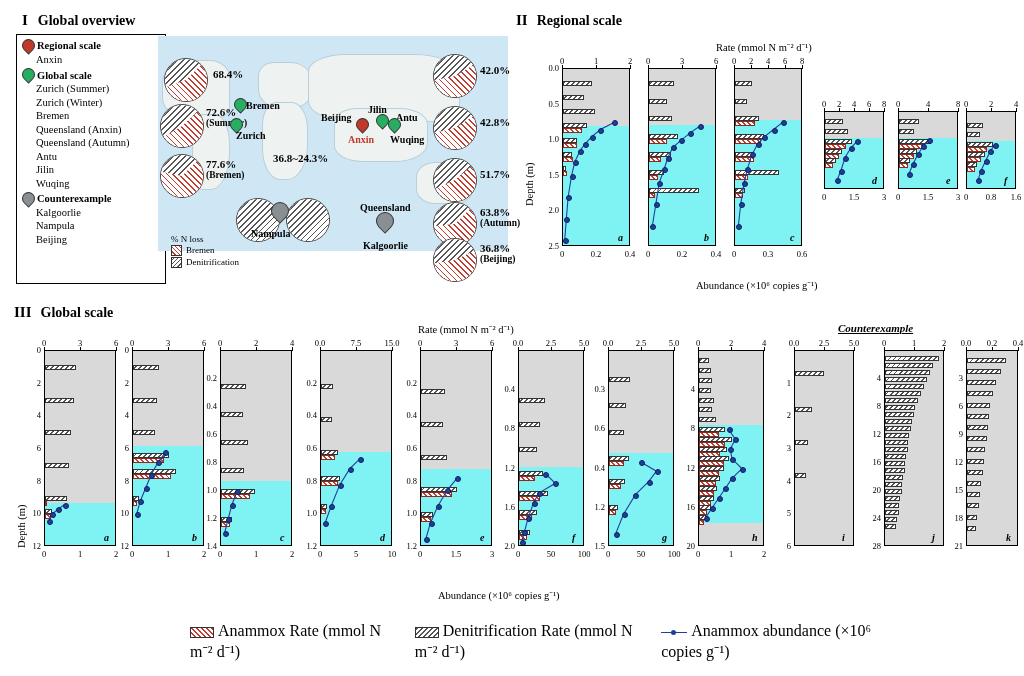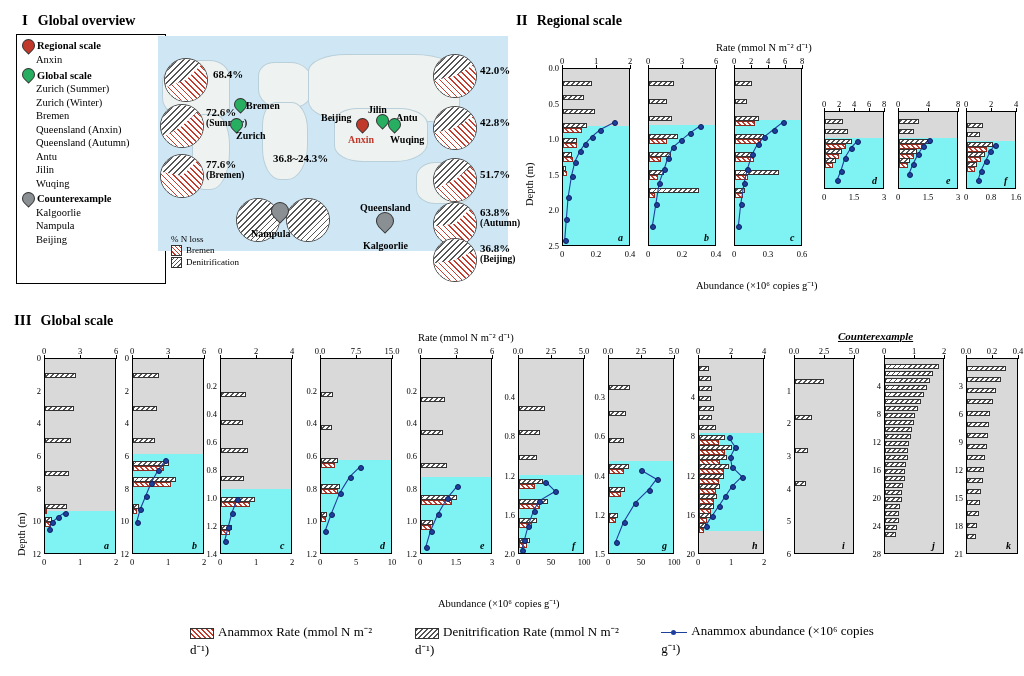--- a/index.html
+++ b/index.html
@@ -77,21 +77,21 @@
     background:#1f3f9e;border:0.6px solid #0d205c;margin-left:-2px;margin-top:-2px;}
   .pid{position:absolute;font-size:10px;font-style:italic;font-weight:bold;}
   .xt{position:absolute;font-size:8.5px;transform:translateX(-50%);}
   .yt{position:absolute;font-size:8.5px;transform:translateY(-50%);text-align:right;}
   svg.poly{position:absolute;left:0;top:0;overflow:visible;}
   .ylabel{
     position:absolute;font-size:10.5px;
     transform:rotate(-90deg);transform-origin:left top;white-space:nowrap;
   }
   
-  #botleg{position:absolute;left:190px;top:622px;width:700px;font-size:13px;}
+  #botleg{position:absolute;left:190px;top:622px;width:700px;font-size:16px;}
   #botleg .r1{display:flex;gap:26px;align-items:center;}
   #botleg .r2{display:flex;gap:90px;align-items:center;margin-top:10px;margin-left:50px;}
   .lgbox{display:inline-block;width:22px;height:9px;border:1px solid #333;vertical-align:middle;margin-right:4px;}
   .lgbox.a{background:repeating-linear-gradient(45deg,#fff 0 2.5px,#c43b2d 2.5px 3.6px);}
   .lgbox.d{background:repeating-linear-gradient(-45deg,#fff 0 2.5px,#555 2.5px 3.6px);}
   .lgbox.sat{background:#7ff3f3;width:28px;height:11px;border:none;}
   .lgbox.uns{background:#d9d9d9;width:28px;height:11px;border:none;}
   .lgline{display:inline-block;width:26px;height:0;border-top:1.4px solid #1f3f9e;
     position:relative;vertical-align:middle;margin-right:4px;}
   .lgline:after{content:"";position:absolute;left:10px;top:-3px;width:5px;height:5px;
@@ -471,21 +471,21 @@
         <div style="position: absolute; left: 25px; top: -3px; width: 1px; height: 4px; background: rgb(0, 0, 0);"></div>
         <div class="xt" style="left: 50px; top: -12px;">4</div>
         <div style="position: absolute; left: 50px; top: -3px; width: 1px; height: 4px; background: rgb(0, 0, 0);"></div>
         <div class="xt" style="left: 0px; top: 81px;">0</div>
         <div class="xt" style="left: 25px; top: 81px;">0.8</div>
         <div class="xt" style="left: 50px; top: 81px;">1.6</div>
       </div>
     </div>
 </div>
 
-<div id="panel-III" style="position:absolute;left:8px;top:306px;width:1008px;height:366px;text-decoration:underline;">
+<div id="panel-III" style="position:absolute;left:8px;top:298px;width:1008px;height:366px;text-decoration:underline;">
   <div class="sec-hdr" style="position:absolute;left:6px;top:6px;">
     <span class="rn">III</span><span>Global scale</span>
   </div>
   <div class="axis-title" style="position:absolute;left:410px;top:24px;">Rate (mmol N m⁻² d⁻¹)</div>
   <div class="ctr-ex" style="position:absolute;left:830px;top:24px;">Counterexample</div>
   <div class="ylabel" style="left:8px;top:250px;">Depth (m)</div>
   <div class="axis-title" style="position:absolute;left:430px;top:290px;">Abundance (×10⁶ copies g⁻¹)</div>
   <div id="pIII-charts">
       <div style="position: absolute; left: 36px; top: 52px; width: 72px; height: 196px;">
         <div class="plot" style="left: 0px; top: 0px; width: 72px; height: 196px;">

